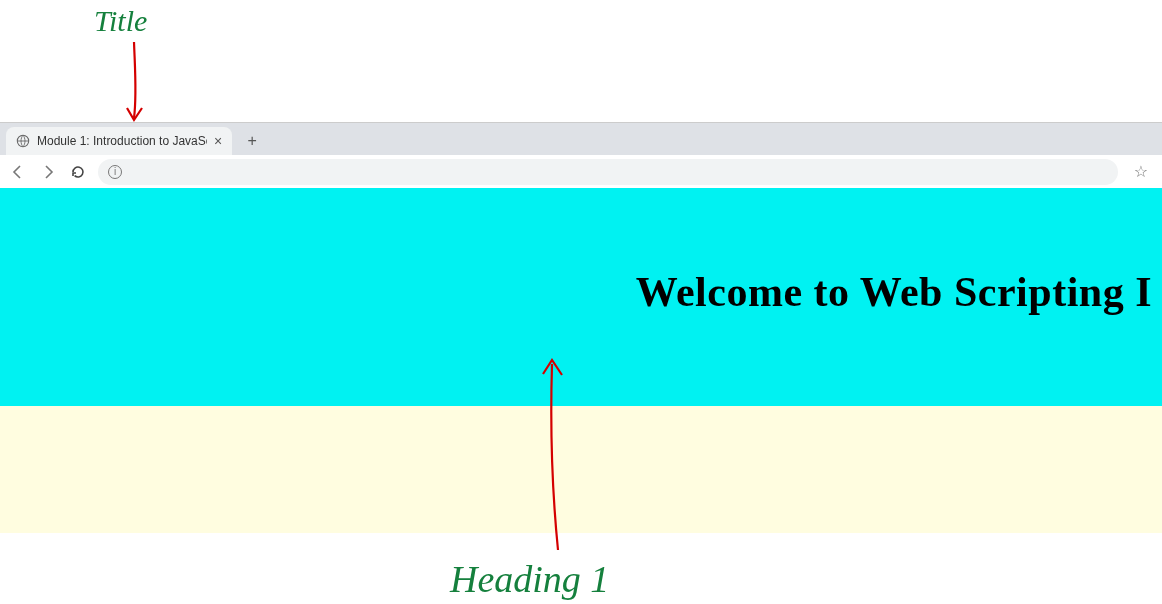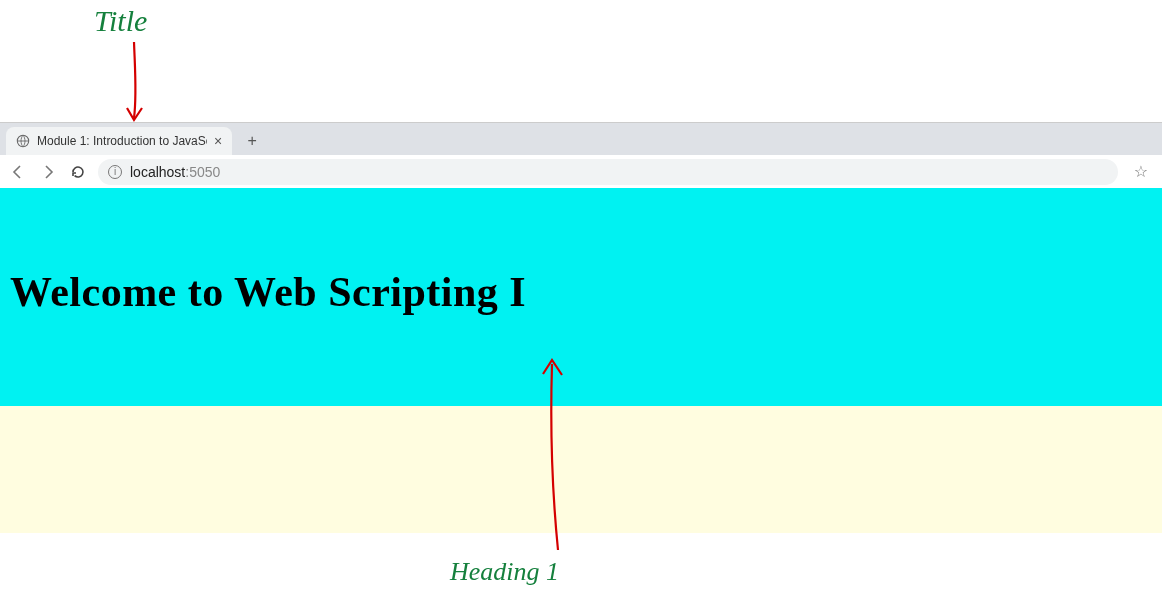--- a/index.html
+++ b/index.html
@@ -14,21 +14,21 @@
 
     
     .annotation {
       position: absolute;
       font-family: 'Comic Sans MS', cursive;
       color: #15803d;
       font-size: 26px;
       z-index: 100;
     }
     .annotation.title-label { top: 4px; left: 94px; font-size: 30px; font-style: italic; }
-    .annotation.heading-label { top: 557px; left: 450px; font-size: 26px; font-style: italic; }
+    .annotation.heading-label { top: 557px; left: 450px; font-size: 38px; font-style: italic; }
 
     .arrow-svg { position: absolute; z-index: 99; }
 
     
     .browser-chrome {
       position: absolute;
       top: 122px; left: 0; right: 0;
       background: #dee1e6;
       border-top: 1px solid #ccc;
     }
@@ -97,21 +97,21 @@
       position: absolute;
       top: 188px; left: 0; right: 0; bottom: 0;
       overflow: hidden;
     }
     .page-body {
       background: #fffde0;
       min-height: 345px;
     }
     .page-heading {
       background: #00f2f2;
-      text-align: left;
+      text-align: right;
       font-family: 'Times New Roman', serif;
       font-weight: bold;
       font-size: 42px;
       color: #000;
       padding: 80px 10px 90px 10px;
       letter-spacing: 0.5px;
     }
   </style>
 </head>
 <body>
@@ -155,23 +155,20 @@
         </svg>
     </div>
     <div class="nav-btn enabled">
       <svg viewBox="0 0 16 16" width="16" height="16">
           <path d="M3 8a5 5 0 1 1 1.6 3.7" stroke="#444" stroke-width="1.6" fill="none"></path>
           <path d="M3 12v-3h3" stroke="#444" stroke-width="1.6" fill="none"></path>
         </svg>
     </div>
     <div class="address-bar">
       <span class="info">i</span>
-      <span class="url">
-        <span>localhost</span><span class="dim">:5050</span>
-      </span>
     </div>
     <div class="star">☆</div>
   </div>
 </div>
 
 <div class="viewport">
   <div class="page-body">
     <h1 class="page-heading">Welcome to Web Scripting I</h1>
   </div>
 </div>

